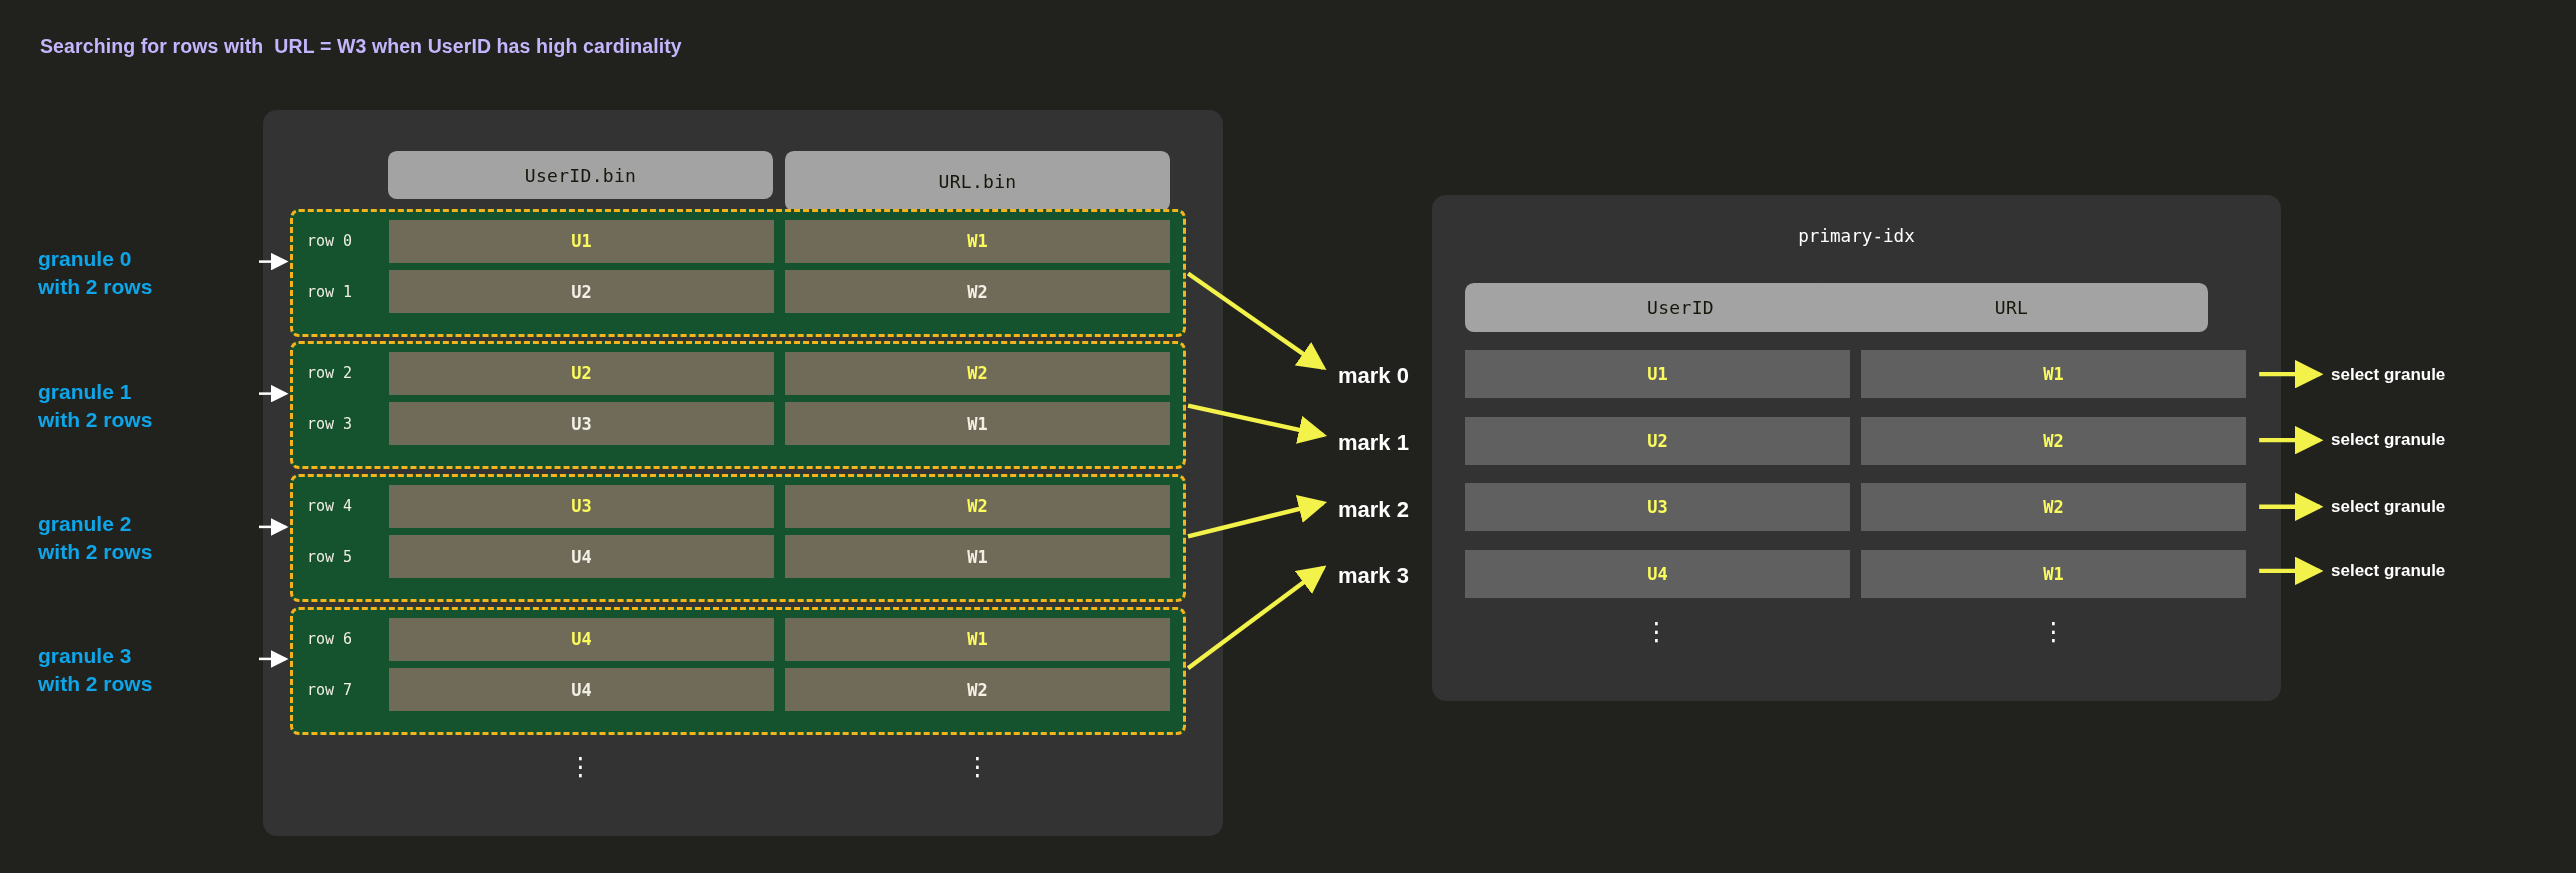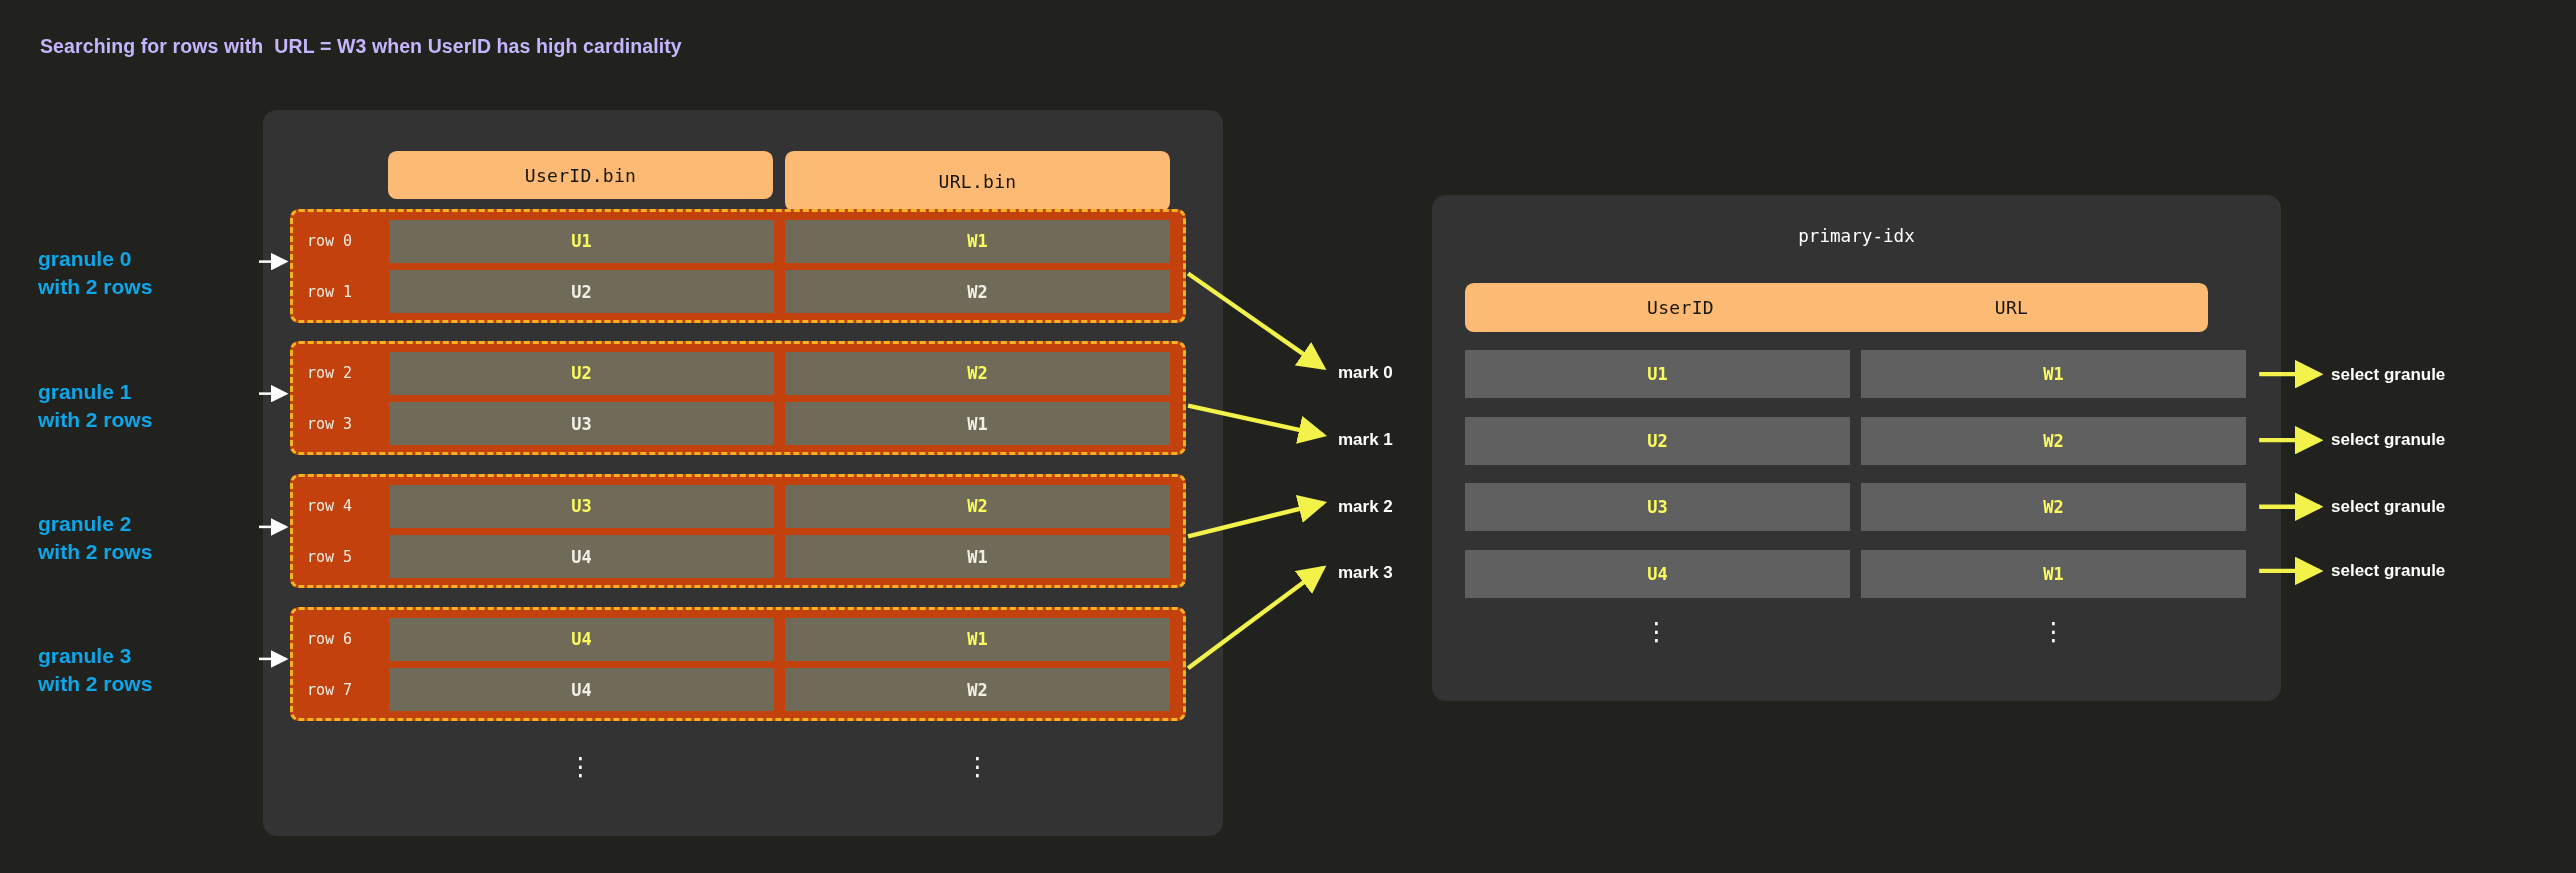--- a/index.html
+++ b/index.html
@@ -32,45 +32,45 @@
     position: absolute;
     background: #333333;
     border-radius: 14px;
   }
   #parts-panel { left: 263px;  top: 110px; width: 960px; height: 726px; }
   #index-panel { left: 1432px; top: 195px; width: 849px; height: 506px; }
 
   
   .col-chip {
     position: absolute;
-    background: #fdba74;
+    background: #a3a3a3;
     border-radius: 8.8px;
     color: #17170d;
     font-family: "DejaVu Sans Mono", "Liberation Mono", monospace;
     font-size: 18px;
     display: flex;
     align-items: center;
     justify-content: center;
     letter-spacing: 0.3px;
   }
   #chip-userid-bin { left: 388px;  top: 151px; width: 385px; height: 48px; }
   #chip-url-bin    { left: 785px; top: 151px; width: 385px; height: 60px; }
   #chip-userid     { left: 1465px; top: 283px; width: 431px; height: 49px; }
   #chip-url        { left: 1815px; top: 283px; width: 393px; height: 49px; }
 
   
   .granule-box {
     position: absolute;
     left: 290px;
     width: 896px;
-    height: 114px;
+    height: 128px;
     box-sizing: border-box;
     border: 3.1px dashed #f5b31d;
     border-radius: 8.8px;
-    background: #c2410c;
+    background: #14532d;
   }
   #granule-box-0 { top: 209px; }
   #granule-box-1 { top: 341px; }
   #granule-box-2 { top: 474px; }
   #granule-box-3 { top: 607px; }
 
   
   .row-wrap {
     position: absolute;
     left: 0;
@@ -135,21 +135,21 @@
   #granule-label-0 { top: 245px; }
   #granule-label-1 { top: 378px; }
   #granule-label-2 { top: 510px; }
   #granule-label-3 { top: 642px; }
 
   
   .mark-label {
     position: absolute;
     left: 1338px;
     color: #ffffff;
-    font-size: 17px;
+    font-size: 22px;
     font-weight: bold;
     white-space: pre;
   }
   #mark-label-0 { top: 363px; }
   #mark-label-1 { top: 430px; }
   #mark-label-2 { top: 497px; text-align: center; }
   #mark-label-3 { top: 563px; }
 
   
   #index-title {

